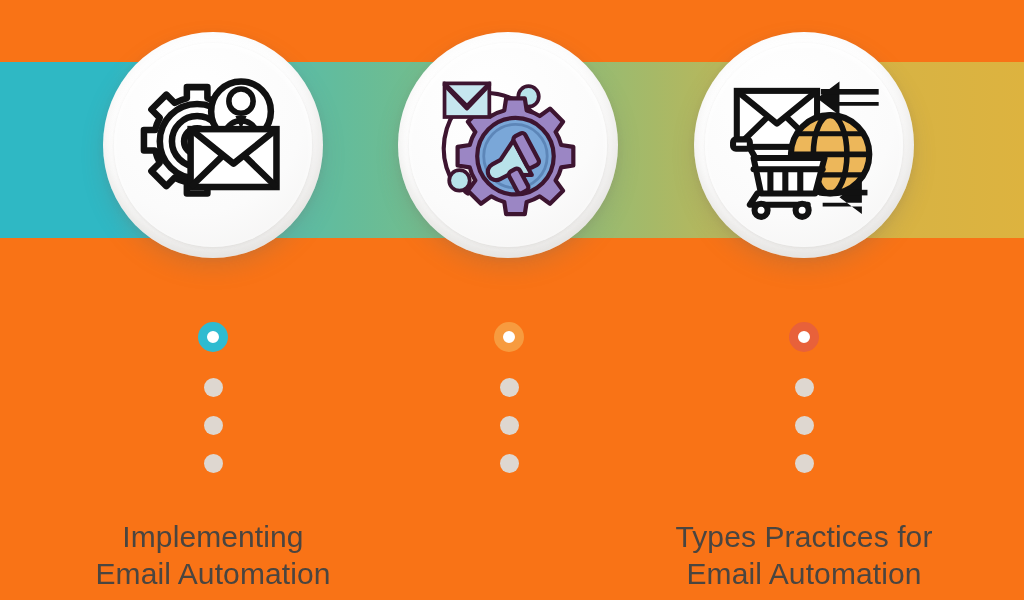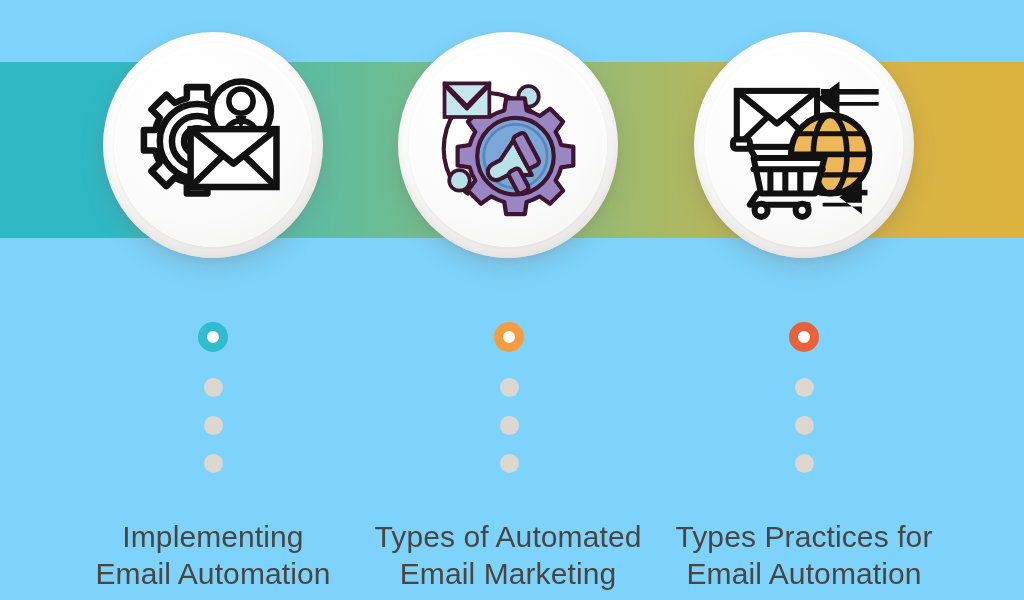--- a/index.html
+++ b/index.html
@@ -119,21 +119,21 @@
     color: #4a4540;
     white-space: pre-line;
   }
   #cap-1 { left: 48px; }
   #cap-2 { left: 343px; }
   #cap-3 { left: 639px; }
 </style>
 </head>
 <body>
 
-<div id="infographic" style="background: #7dd3fc;">
+<div id="infographic" style="background: #f97316;">
 
   <div class="band"></div>
 
   <div class="medallion" id="med-1">
     <svg class="art" viewBox="0 0 180 180">
       <g fill="none" stroke="#111111" stroke-width="7" stroke-linejoin="round" stroke-linecap="round">
 
         <path d="M62 28 h22 v12 a50 50 0 0 1 13 5 l9 -9 l16 16 l-9 9 a50 50 0 0 1 5 13 h12 v22 h-12 a50 50 0 0 1 -5 13 l9 9 l-16 16 l-9 -9 a50 50 0 0 1 -13 5 v12 h-22 v-12 a50 50 0 0 1 -13 -5 l-9 9 l-16 -16 l9 -9 a50 50 0 0 1 -5 -13 h-12 v-22 h12 a50 50 0 0 1 5 -13 l-9 -9 l16 -16 l9 9 a50 50 0 0 1 13 -5 z"></path>
         <circle cx="73" cy="86" r="40"></circle>
         <circle cx="73" cy="86" r="27"></circle>
@@ -240,18 +240,16 @@
 
   <div class="dot-col" id="dots-3">
     <div class="ring" style="border-color:#e8613a;"></div>
     <div class="small-dot first" style="background: rgb(222, 215, 208);"></div>
     <div class="small-dot" style="background: rgb(222, 215, 208);"></div>
     <div class="small-dot" style="background: rgb(222, 215, 208);"></div>
   </div>
 
   <div class="caption" id="cap-1" style="color: rgb(74, 69, 64);">Implementing
 Email Automation</div>
-  <div class="caption" id="cap-2" style="color: rgb(74, 69, 64);">Types of Automated
-Email Marketing</div>
   <div class="caption" id="cap-3" style="color: rgb(74, 69, 64);">Types Practices for
 Email Automation</div>
 
 </div>
 
 </body></html>

